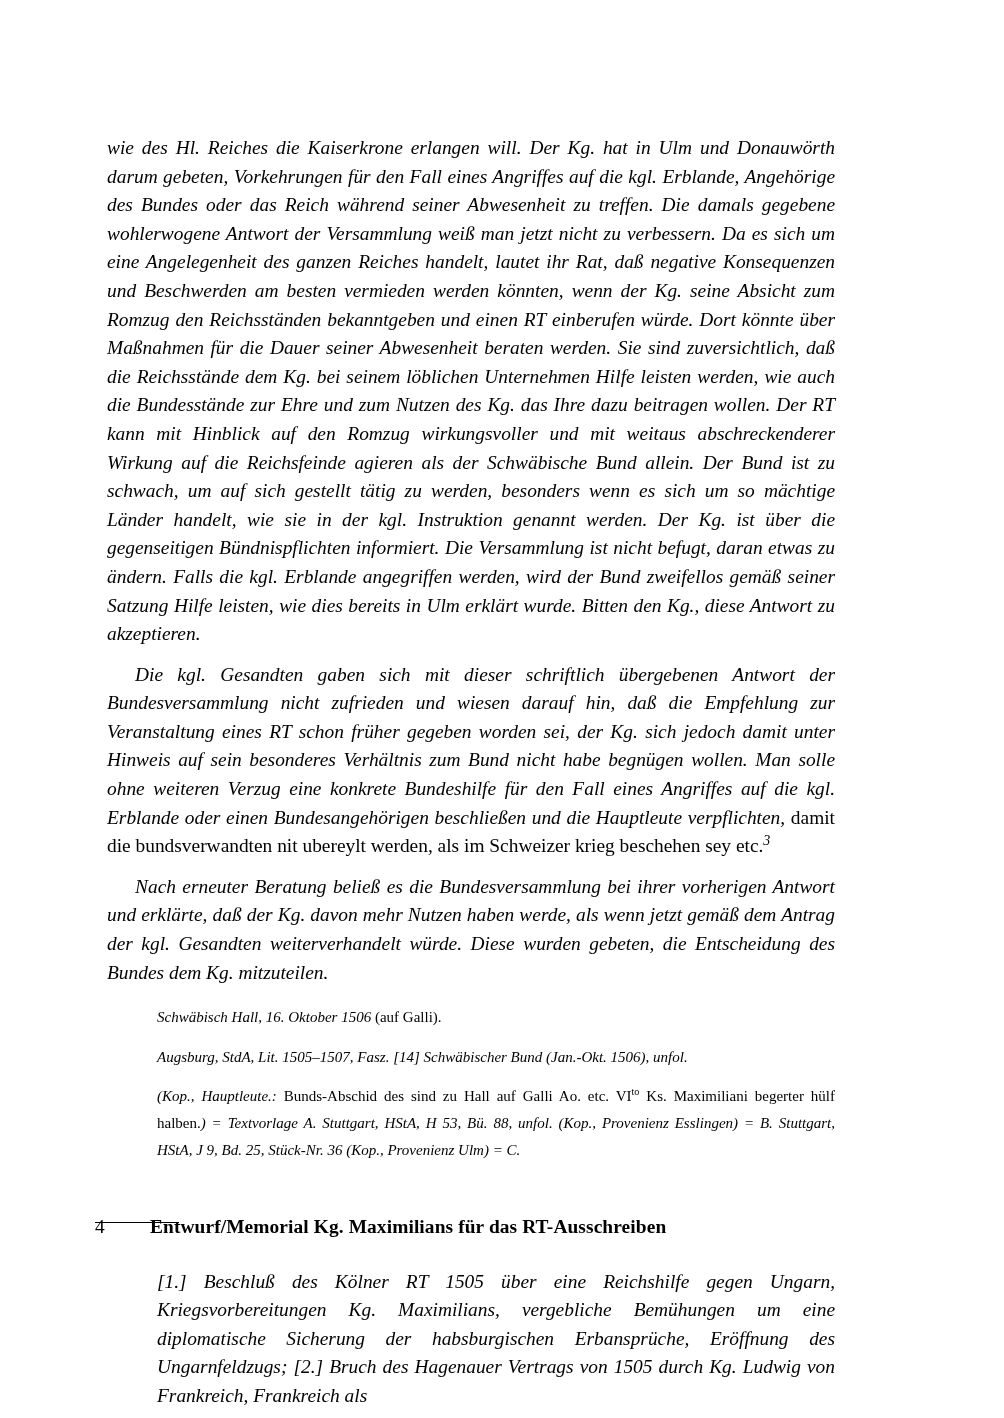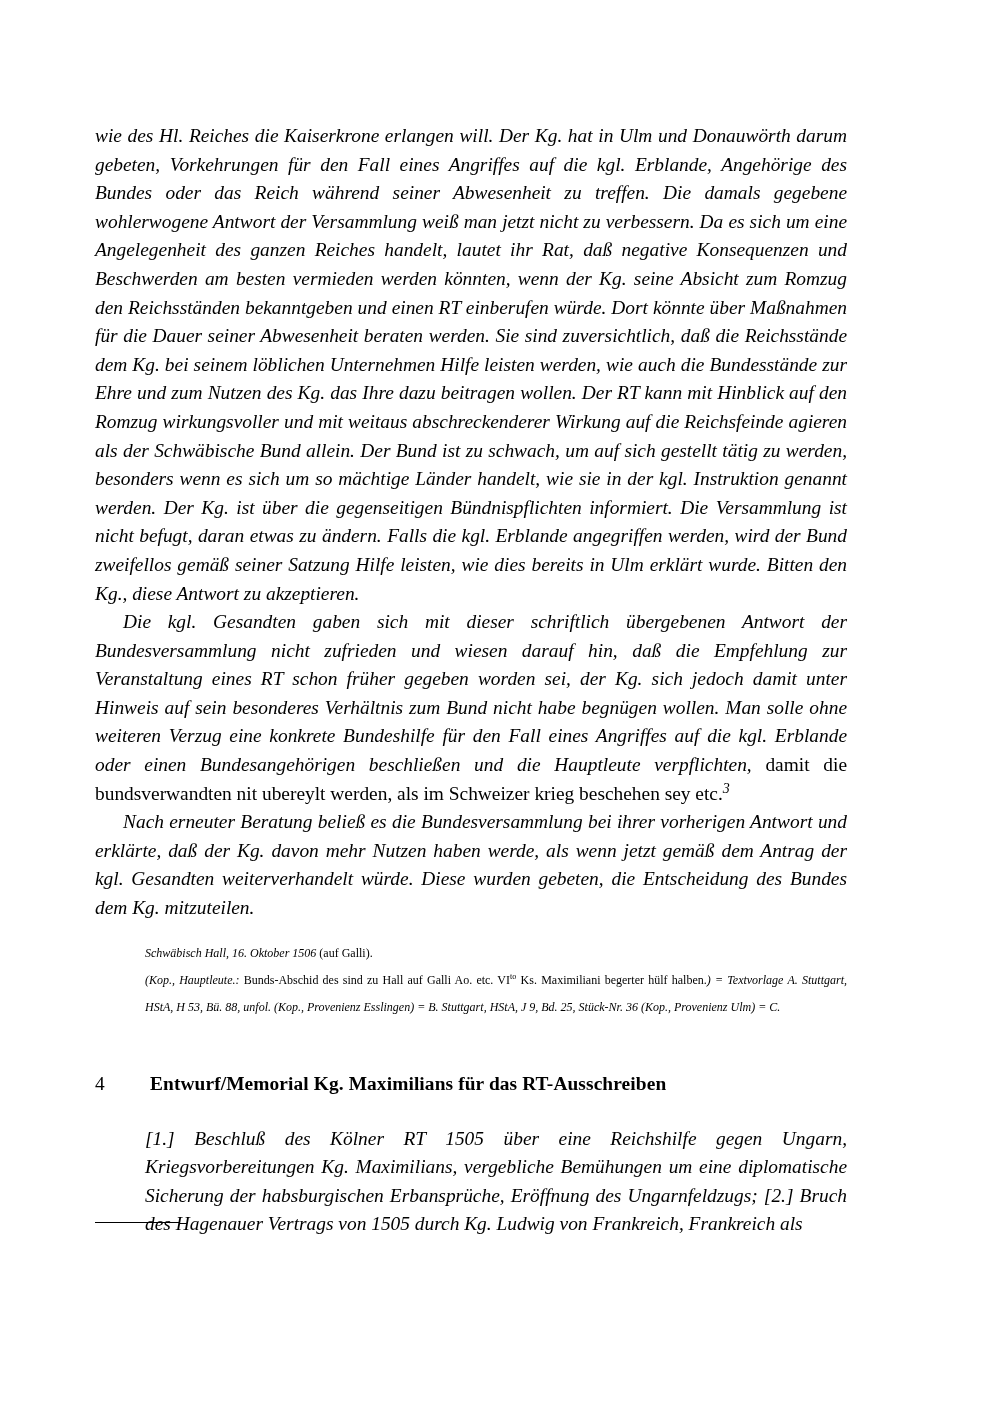--- a/index.html
+++ b/index.html
@@ -46,21 +46,21 @@
     font-size: 22px;
   }
   
   .textblock {
     position: absolute;
     top: 122px;
     left: 95px;
     width: 752px;
   }
   p {
-    margin: 0;
+    margin: 12px;
     font-style: italic;
     font-size: 19.4px;
     line-height: 28.6px;
     text-align: justify;
     text-justify: inter-word;
     hyphens: manual;
   }
   p.indent { text-indent: 28px; }
   .roman { font-style: normal; }
   sup.fn {
@@ -75,21 +75,21 @@
     line-height: 0;
     font-style: normal;
   }
   
   .apparatus {
     margin-top: 17px;
     margin-left: 50px;
     width: 702px;
   }
   .apparatus p {
-    font-size: 12px;
+    font-size: 15px;
     line-height: 27.3px;
     text-align: justify;
   }
   .apparatus p.nojust { text-align: left; }
   
   .section-head {
     position: relative;
     margin-top: 47px;
     height: 30px;
   }
@@ -166,20 +166,21 @@
 
     <p><span>wie des Hl. Reiches die Kaiserkrone erlangen will. Der Kg. hat in Ulm und Donauwörth darum gebeten, Vorkehrungen für den Fall eines Angriffes auf die kgl. Erblande, Angehörige des Bundes oder das Reich während seiner Abwesenheit zu treffen. Die damals gegebene wohlerwogene Antwort der Versammlung weiß man jetzt nicht zu verbessern. Da es sich um eine Angelegenheit des ganzen Reiches handelt, lautet ihr Rat, daß negative Konsequenzen und Beschwerden am besten vermieden werden könnten, wenn der Kg. seine Absicht zum Romzug den Reichsständen bekanntgeben und einen RT einberufen würde. Dort könnte über Maßnahmen für die Dauer seiner Abwesenheit beraten werden. Sie sind zuversichtlich, daß die Reichsstände dem Kg. bei seinem löblichen Unternehmen Hilfe leisten werden, wie auch die Bundesstände zur Ehre und zum Nutzen des Kg. das Ihre dazu beitragen wollen. Der RT kann mit Hinblick auf den Romzug wirkungsvoller und mit weitaus abschreckenderer Wirkung auf die Reichsfeinde agieren als der Schwäbische Bund allein. Der Bund ist zu schwach, um auf sich gestellt tätig zu werden, besonders wenn es sich um so mächtige Länder handelt, wie sie in der kgl. Instruktion genannt werden. Der Kg. ist über die gegenseitigen Bündnispflichten informiert. Die Versammlung ist nicht befugt, daran etwas zu ändern. Falls die kgl. Erblande angegriffen werden, wird der Bund zweifellos gemäß seiner Satzung Hilfe leisten, wie dies bereits in Ulm erklärt wurde. Bitten den Kg., diese Antwort zu akzeptieren.</span></p>
 
     <p class="indent"><span>Die kgl. Gesandten gaben sich mit dieser schriftlich übergebenen Antwort der Bundesversammlung nicht zufrieden und wiesen darauf hin, daß die Empfehlung zur Veranstaltung eines RT schon früher gegeben worden sei, der Kg. sich jedoch damit unter Hinweis auf sein besonderes Verhältnis zum Bund nicht habe begnügen wollen. Man solle ohne weiteren Verzug eine konkrete Bundeshilfe für den Fall eines Angriffes auf die kgl. Erblande oder einen Bundesangehörigen beschließen und die Hauptleute verpflichten,</span><span class="roman"> damit die bundsverwandten nit ubereylt werden, als im Schweizer krieg beschehen sey etc.</span><sup class="fn">3</sup></p>
 
     <p class="indent"><span>Nach erneuter Beratung beließ es die Bundesversammlung bei ihrer vorherigen Antwort und erklärte, daß der Kg. davon mehr Nutzen haben werde, als wenn jetzt gemäß dem Antrag der kgl. Gesandten weiterverhandelt würde. Diese wurden gebeten, die Entscheidung des Bundes dem Kg. mitzuteilen.</span></p>
 
     <div class="apparatus">
       <p class="nojust"><span>Schwäbisch Hall, 16. Oktober 1506</span><span class="roman"> (auf Galli).</span></p>
 
+      <p class="nojust"><span>Augsburg, StdA, Lit. 1505–1507, Fasz. [14] Schwäbischer Bund (Jan.-Okt. 1506), unfol.</span></p>
 
       <p><span>(Kop., Hauptleute.:</span><span class="roman"> Bunds-Abschid des sind zu Hall auf Galli Ao. etc. VI</span><sup class="ord">to</sup><span class="roman"> Ks. Maximiliani begerter hülf halben.</span><span>) = Textvorlage A. Stuttgart, HStA, H 53, Bü. 88, unfol. (Kop., Provenienz Esslingen) = B. Stuttgart, HStA, J 9, Bd. 25, Stück-Nr. 36 (Kop., Provenienz Ulm) = C.</span></p>
     </div>
 
     <div class="section-head">
       <span class="section-num">4</span>
       <span class="section-title">Entwurf/Memorial Kg. Maximilians für das RT-Ausschreiben</span>
     </div>
 
     <div class="regest">

